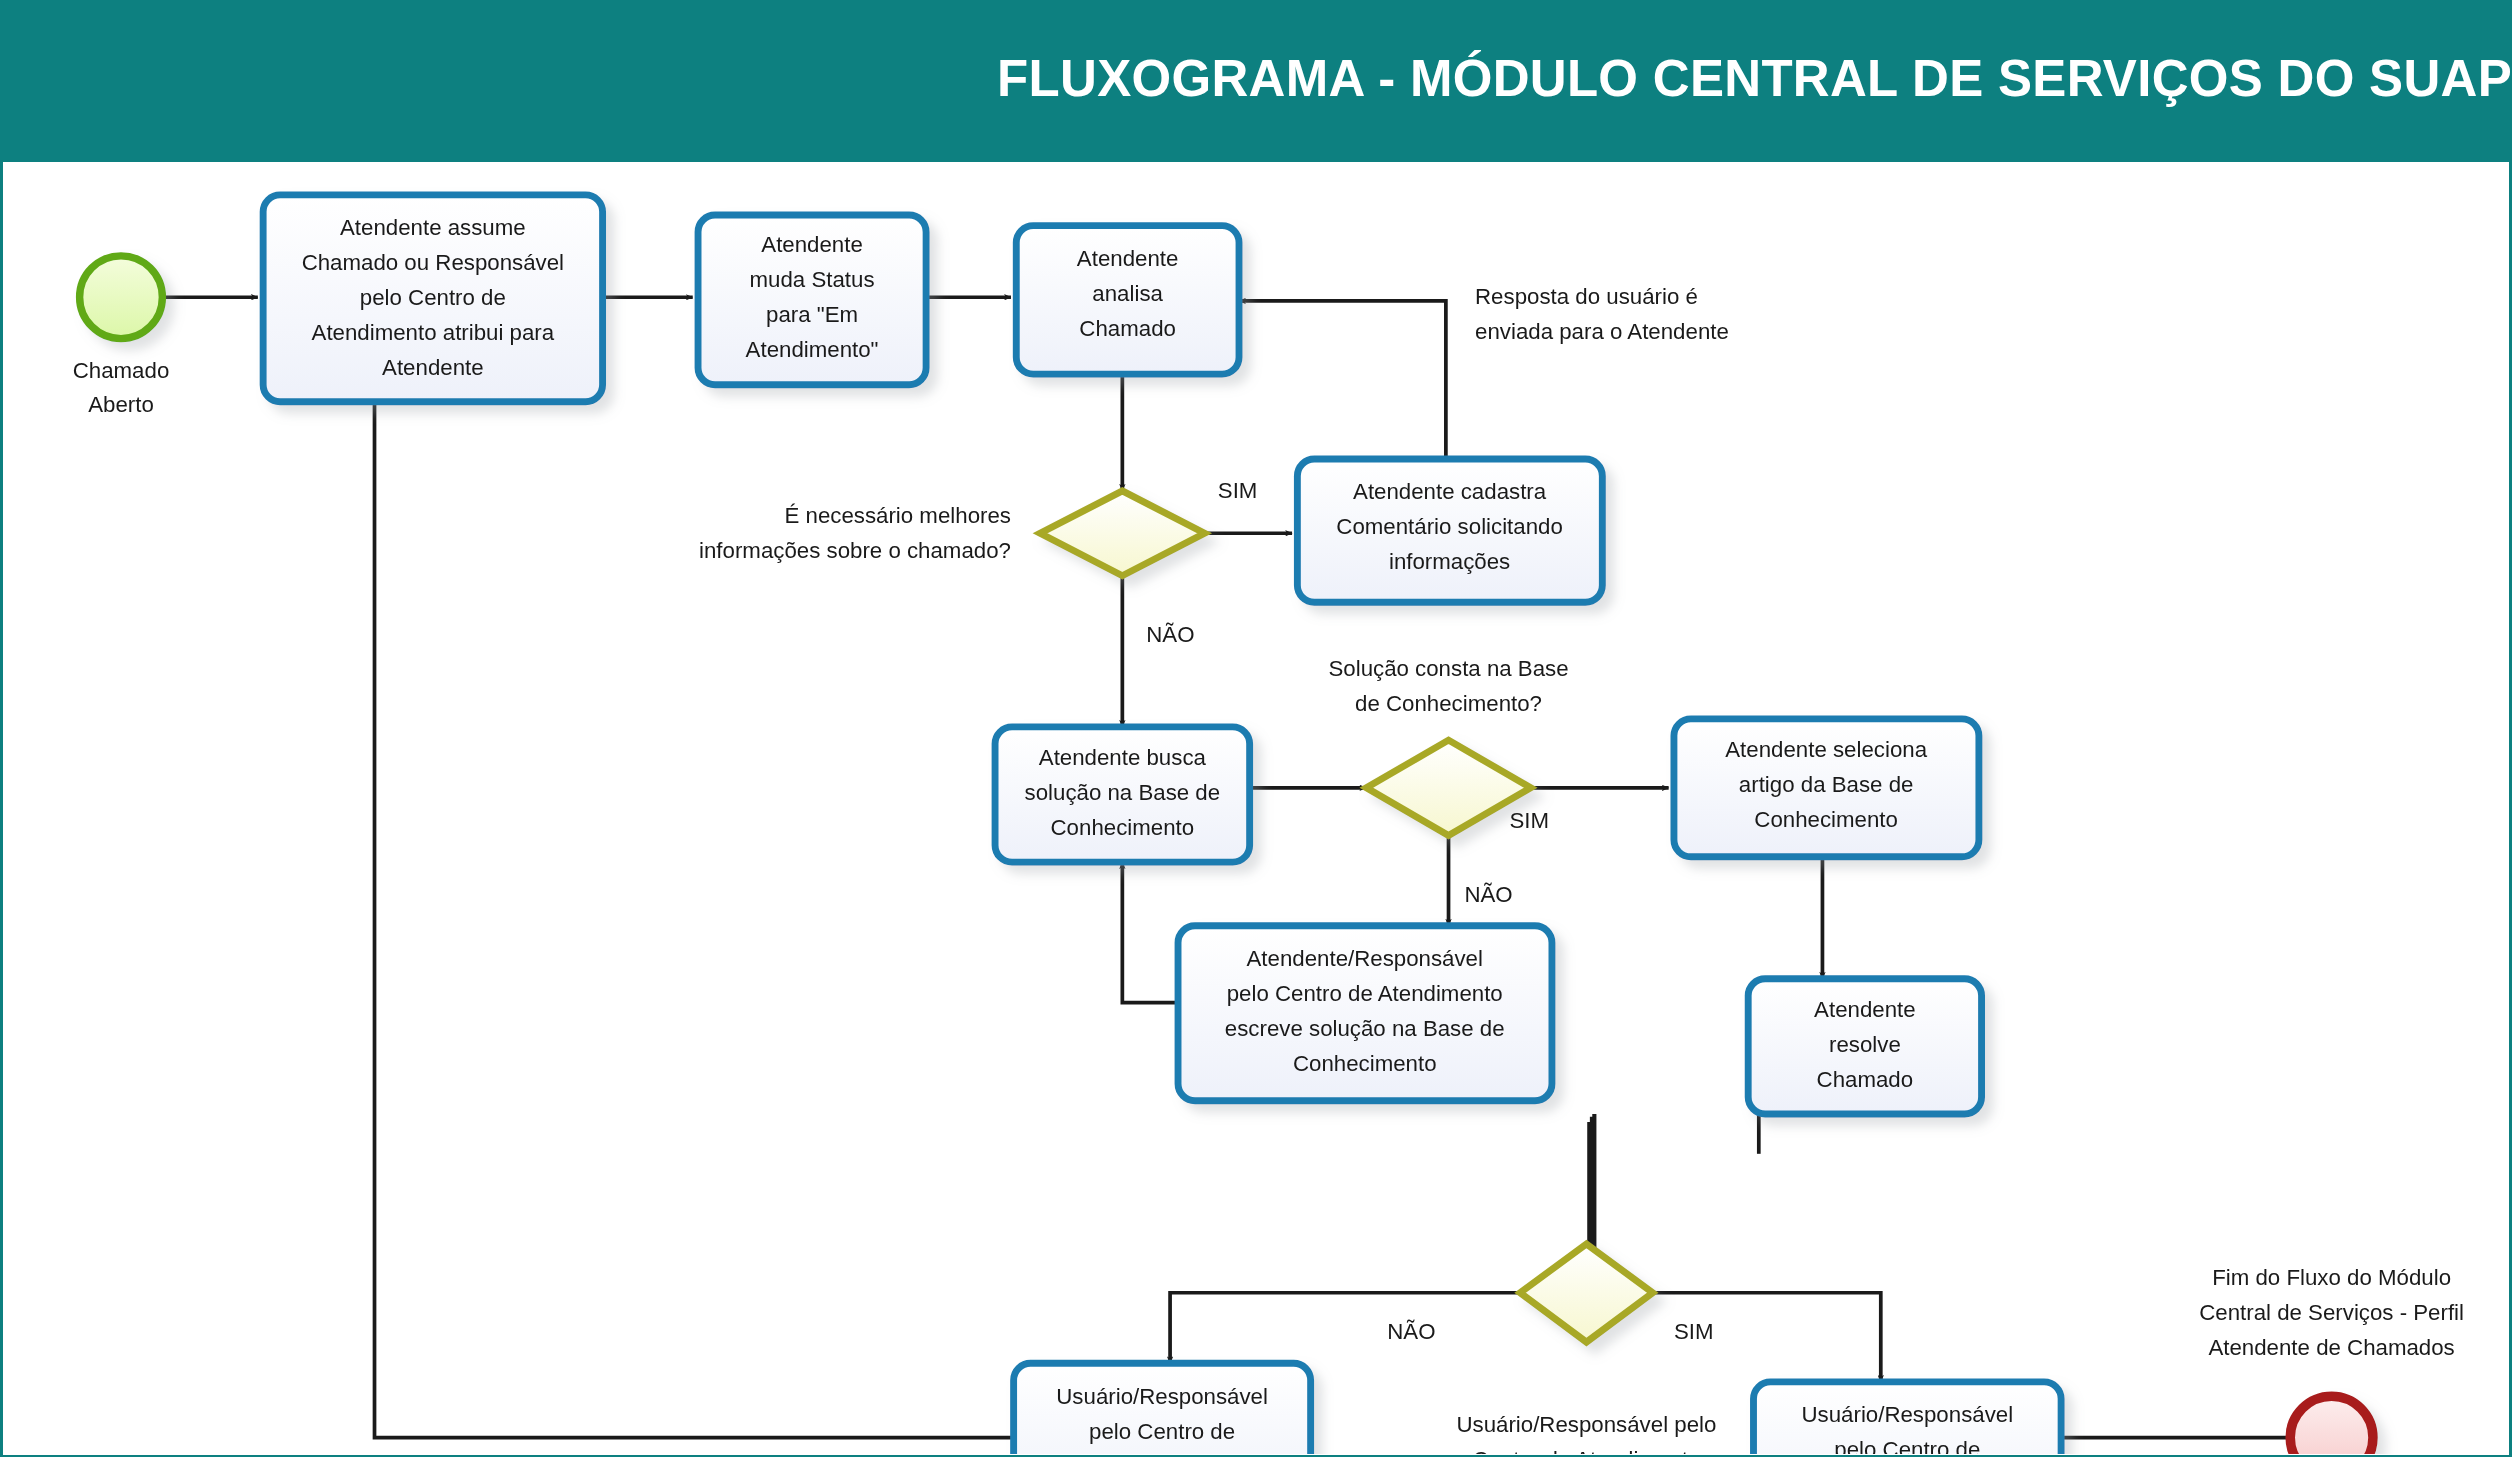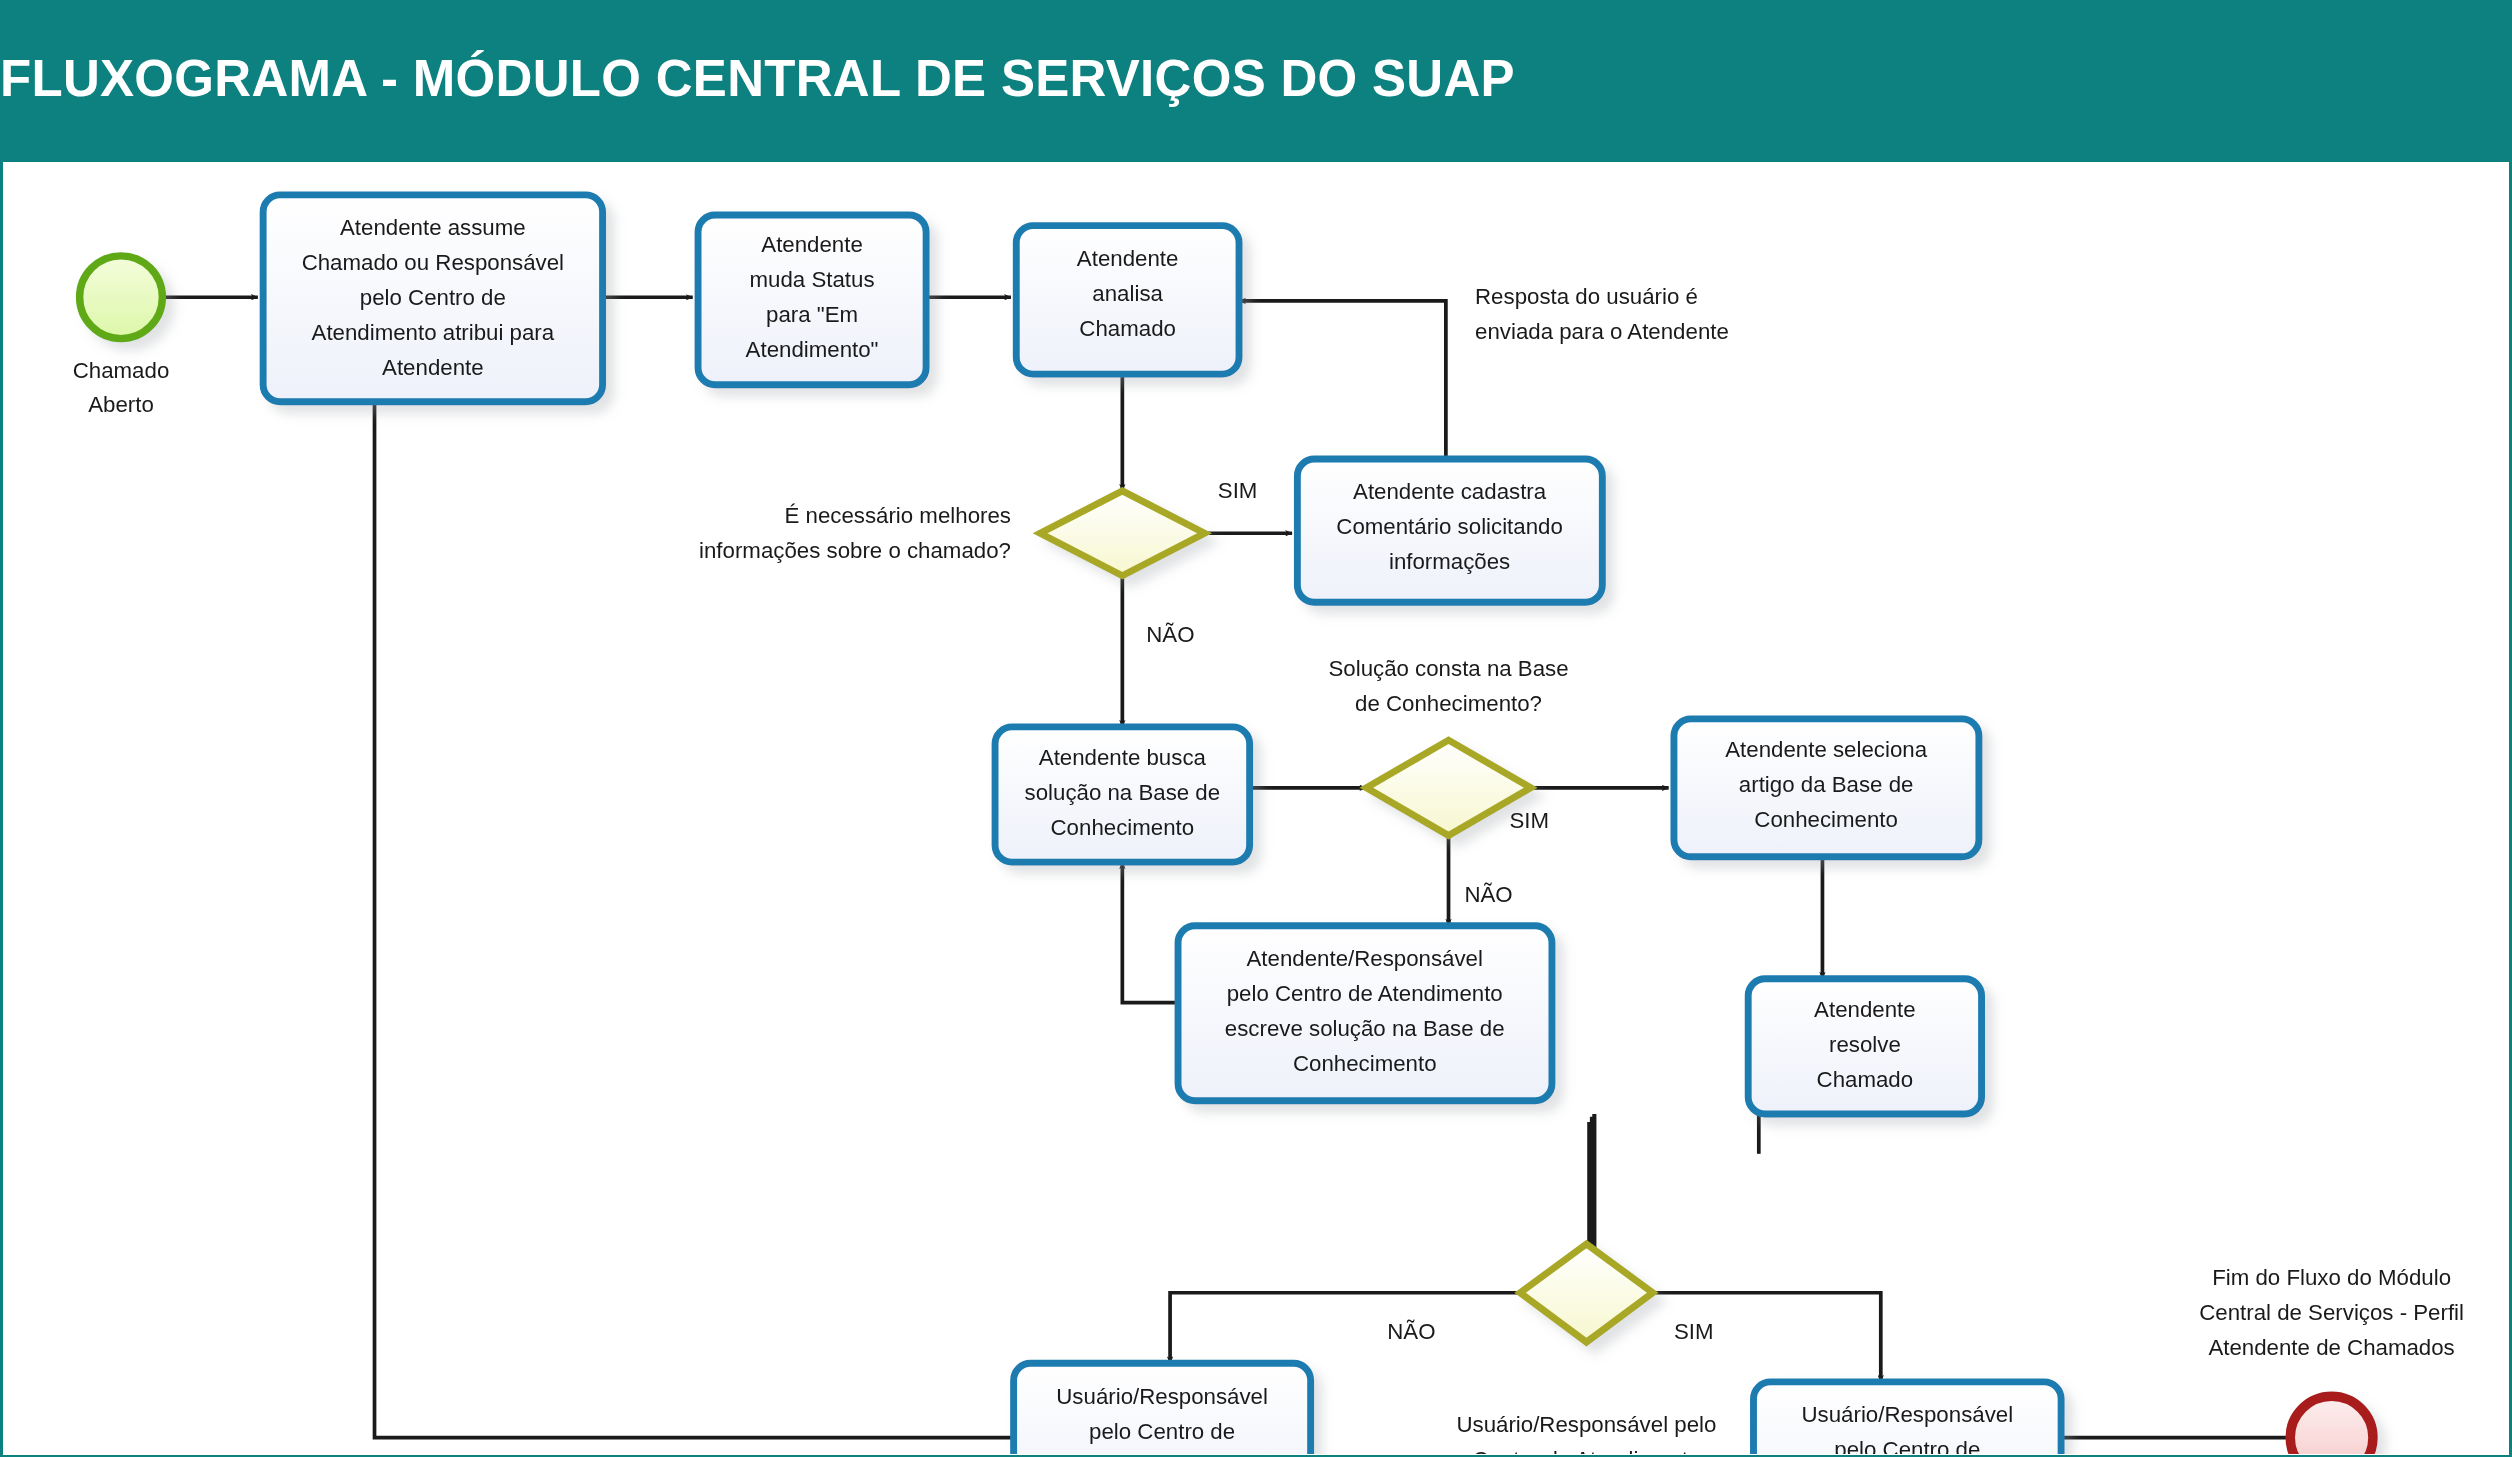--- a/index.html
+++ b/index.html
@@ -1,19 +1,19 @@
 <!DOCTYPE html>
 <html style="font-size:8.5px"><head>
 <meta charset="utf-8">
 <style>
   html,body{margin:0;padding:0;background:#ffffff;}
   body{font-family:"Liberation Sans",sans-serif;}
   #page{position:relative;width:2512px;height:1458px;background:#ffffff;overflow:hidden;}
   #header{position:absolute;left:0;top:0;width:2512px;height:159px;background:#0d8080;}
-  #title{position:absolute;left:0;top:49px;width:2512px;text-align:left;color:#ffffff;
+  #title{position:absolute;left:0;top:49px;width:2512px;text-align:right;color:#ffffff;
          font-size:51px;font-weight:bold;letter-spacing:0.3px;font-family:"Liberation Sans",sans-serif;}
   #canvas{position:absolute;left:0;top:159px;width:2512px;height:1299px;background:#ffffff;
           border:3.2px solid #0d8080;box-sizing:border-box;}
   svg{position:absolute;left:0;top:0;}
   .nodeLabel{font-family:"Liberation Sans",sans-serif;font-size:42px;fill:#1a1a1a;}
   .edgeLabel{font-family:"Liberation Sans",sans-serif;font-size:42px;fill:#1a1a1a;}
   .annot{font-family:"Liberation Sans",sans-serif;font-size:42px;fill:#1a1a1a;}
 </style>
 </head>
 <body>

